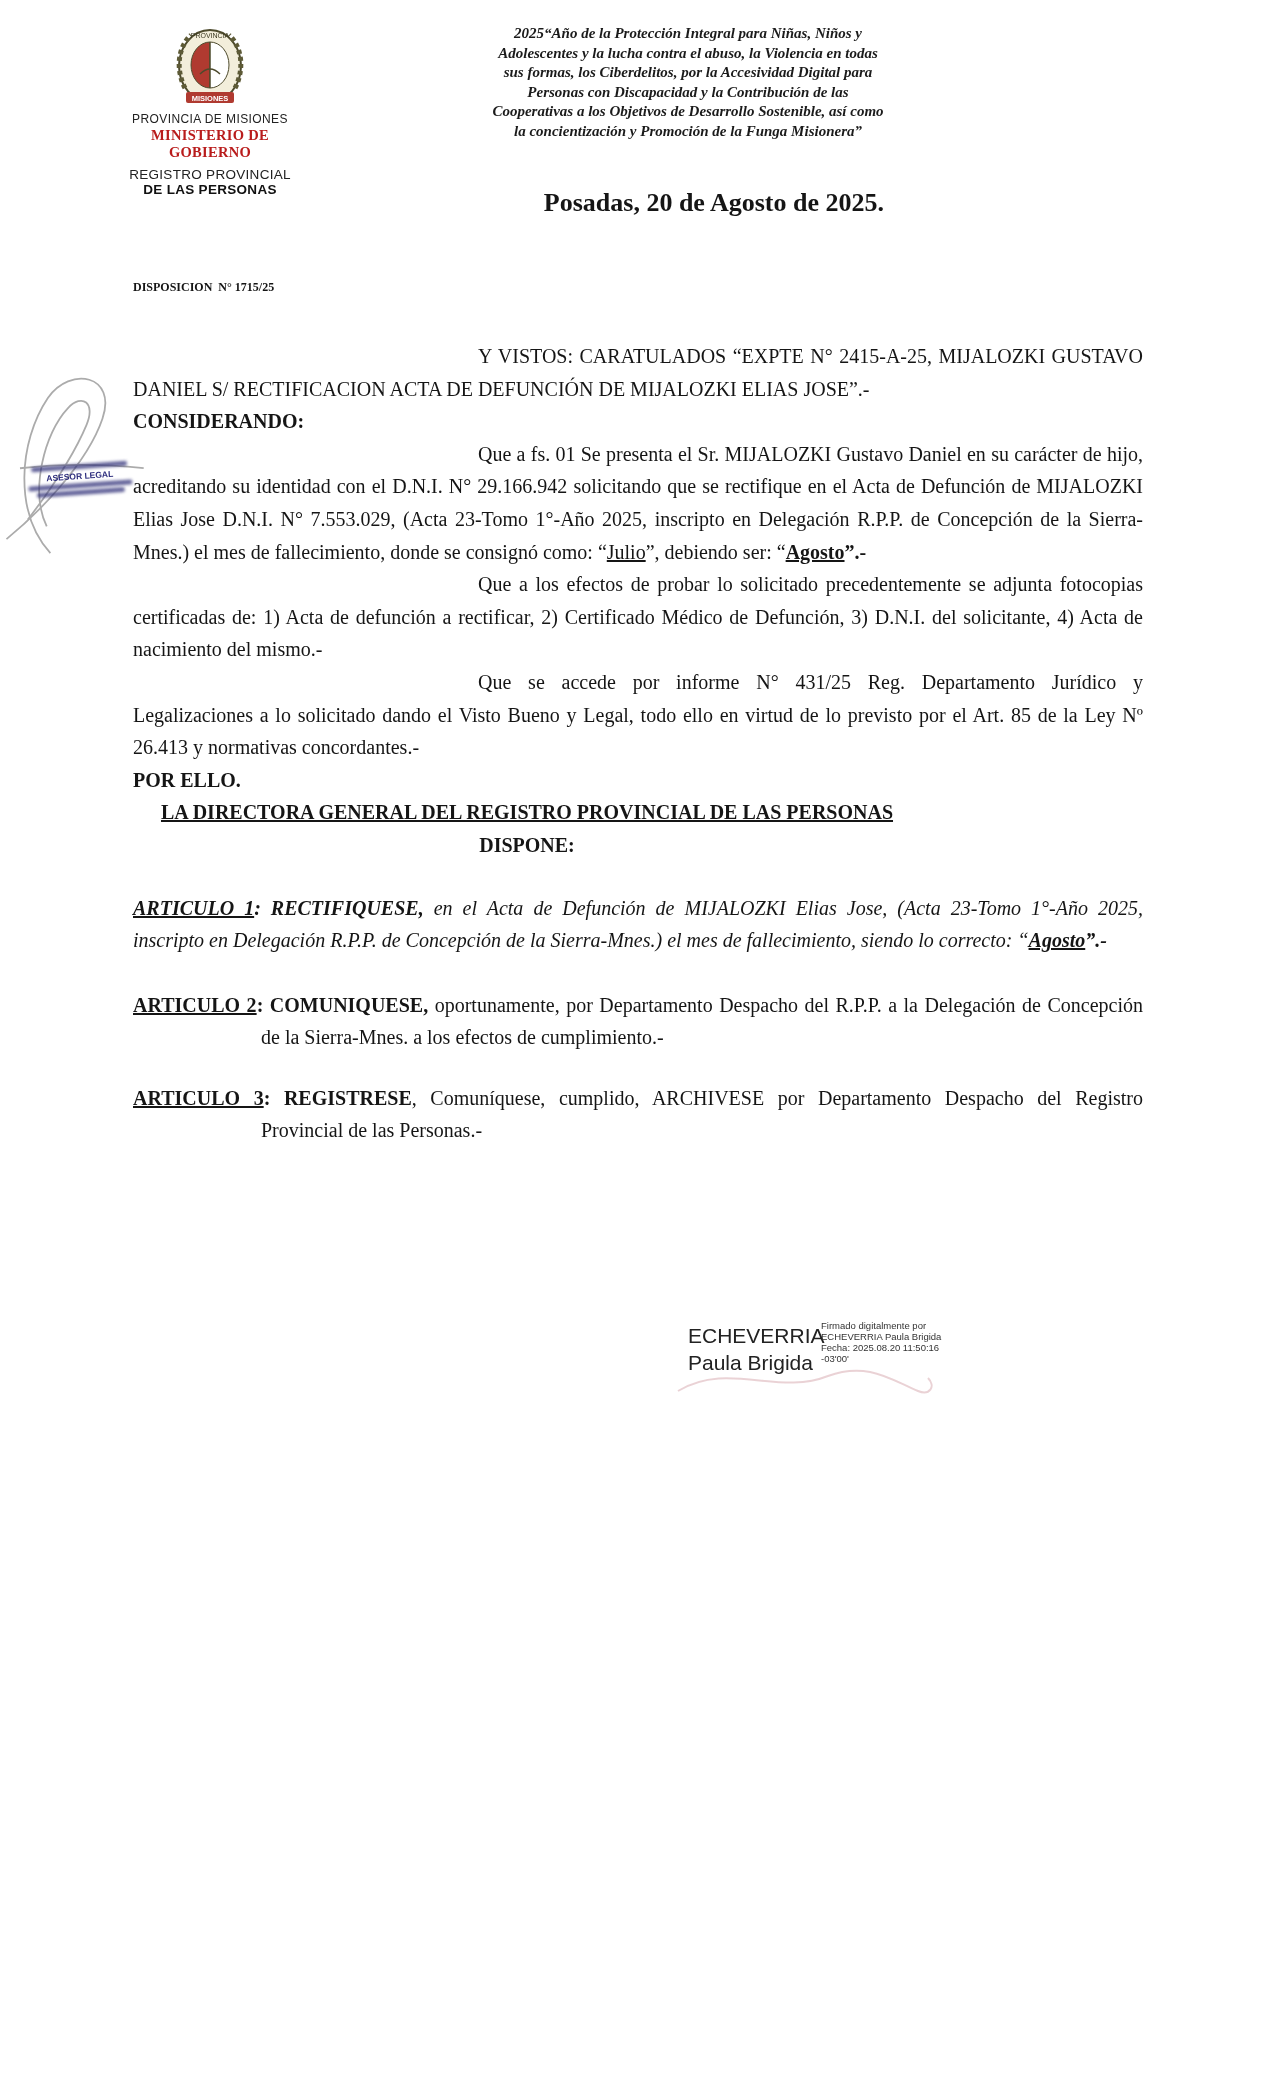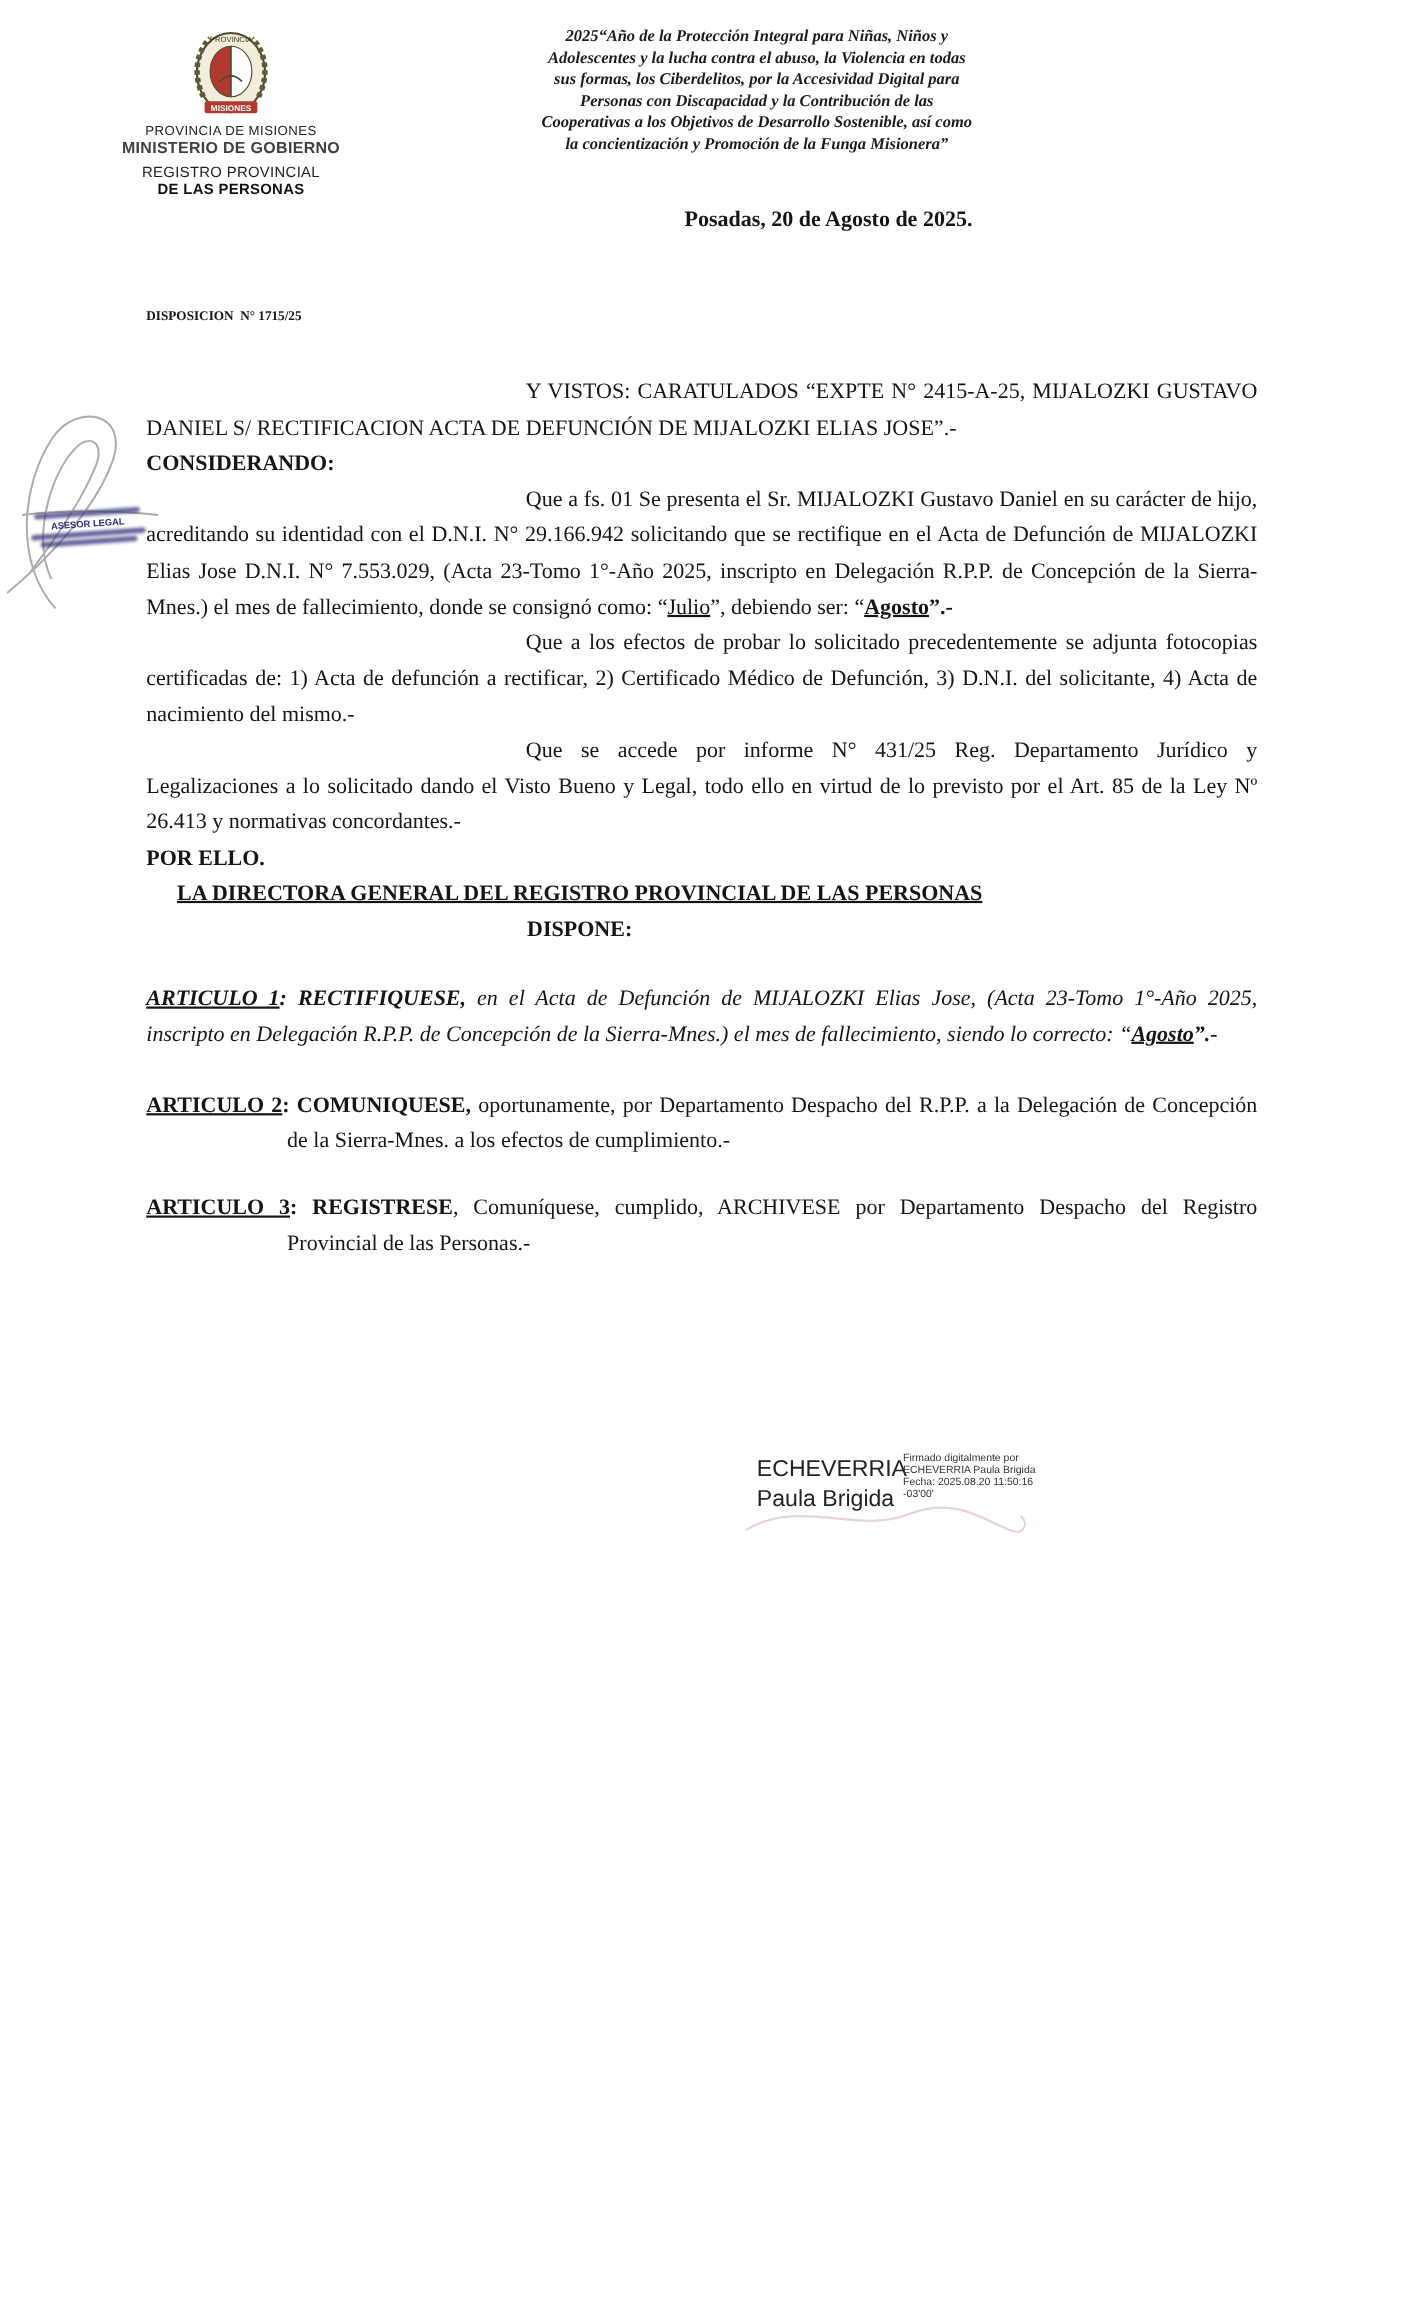--- a/index.html
+++ b/index.html
@@ -14,35 +14,35 @@
   }
 
   
   .logo-block{
     position:absolute;left:110px;top:26px;width:200px;
     text-align:center;
     font-family:"Liberation Sans", sans-serif;
   }
   .logo-block svg{display:block;margin:0 auto 4px auto;}
   .org1{font-size:12px;letter-spacing:.4px;color:#222;}
-  .org2{font-size:14.5px;font-weight:bold;letter-spacing:.3px;margin-top:1px;color:#404040;}
+  .org2{font-size:14.5px;font-weight:bold;letter-spacing:.3px;margin-top:1px;color:#b91c1c;font-family:Liberation Serif, serif;}
   .org3{font-size:13.5px;margin-top:6px;color:#222;letter-spacing:.3px;}
   .org4{font-size:13.5px;font-weight:bold;color:#111;letter-spacing:.3px;}
 
   .motto{
     position:absolute;left:492px;top:24px;width:392px;
     text-align:center;
     font-style:italic;font-weight:bold;
     font-size:15px;line-height:19.6px;
     color:#1b1b1b;
   }
 
   .date-line{
     position:absolute;left:492px;top:188px;width:392px;
-    text-align:right;font-weight:bold;font-size:20px;
+    text-align:right;font-weight:bold;font-size:26px;
   }
 
   .doc-number{
     position:absolute;left:133px;top:280px;
     font-weight:bold;font-size:12px;white-space:pre-wrap;
   }
 
   
   .body{
     position:absolute;left:133px;top:340px;width:1010px;

